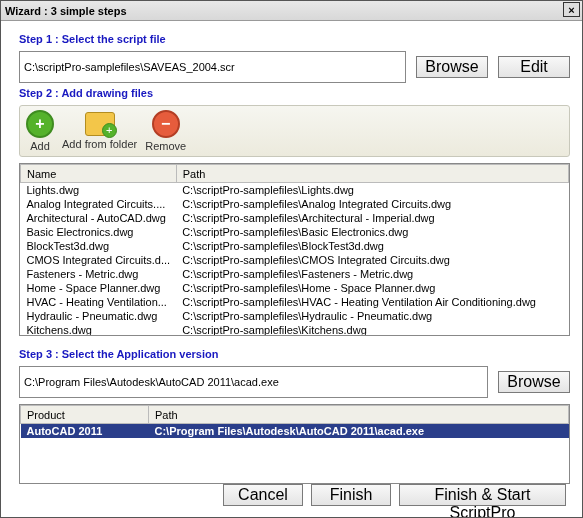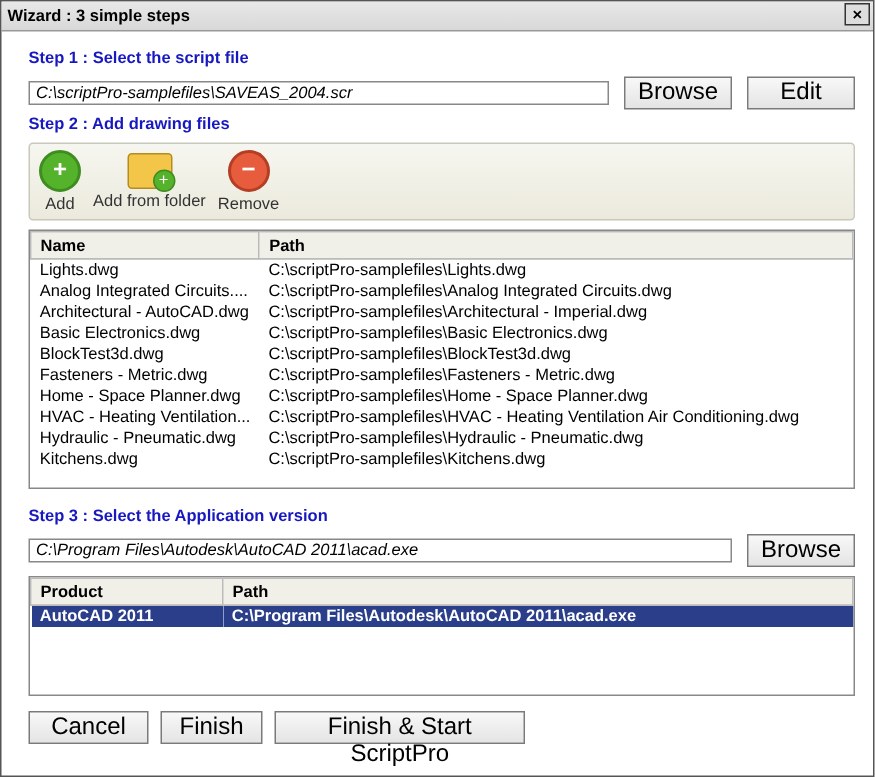--- a/index.html
+++ b/index.html
@@ -36,27 +36,26 @@
   .content {
     padding: 8px 12px 6px 18px;
   }
   .step-label {
     color: #1818c0;
     font-weight: bold;
     margin: 4px 0 6px 0;
   }
   .row { display: flex; gap: 10px; align-items: center; }
   input.textfield {
-    height: 16px;
+    height: 32px;
     border: 1px solid #888;
     background: #fff;
     padding: 0 4px;
     font-family: Tahoma, Arial, sans-serif;
     font-size: 11px;
-    font-style: italic;
   }
   .btn {
     height: 22px;
     border: 1px solid #7a7a7a;
     background: linear-gradient(#f8f8f8,#e4e4e4);
     font-family: Tahoma, Arial, sans-serif;
     font-size: 16px;
     cursor: pointer;
   }
   .toolbar {
@@ -86,21 +85,21 @@
   table {
     width:100%;
     border-collapse: collapse;
     font-size:11px;
   }
   th {
     text-align:left;
     background:#f0efe8;
     border:1px solid #bbb;
     padding:2px 6px;
-    font-weight:bold;
+    font-weight:normal;
     height:18px;
   }
   td {
     padding: 0px 6px;
     line-height:14px;
     white-space:nowrap;
     overflow:hidden;
     text-overflow:ellipsis;
   }
   .prod-table-wrap {
@@ -110,22 +109,22 @@
     background:#fff;
     overflow:hidden;
   }
   .selected-row td {
     background:#2a3e8a;
     color:#fff;
     font-weight:bold;
   }
   .blank-row td { height:14px; }
   .bottom-buttons {
-    margin-top:10px;
     display:flex;
+    justify-content:flex-end;
     gap:8px;
     padding-right:4px;
   }
   .col-name { width:140px; }
   .col-prod { width:128px; }
 </style>
 </head>
 <body>
 
 <div class="titlebar">
@@ -183,20 +182,24 @@
             <td>Architectural - AutoCAD.dwg</td>
             <td>C:\scriptPro-samplefiles\Architectural - Imperial.dwg</td>
           </tr>
           <tr>
             <td>Basic Electronics.dwg</td>
             <td>C:\scriptPro-samplefiles\Basic Electronics.dwg</td>
           </tr>
           <tr>
             <td>BlockTest3d.dwg</td>
             <td>C:\scriptPro-samplefiles\BlockTest3d.dwg</td>
+          </tr>
+          <tr>
+            <td>CMOS Integrated Circuits.d...</td>
+            <td>C:\scriptPro-samplefiles\CMOS Integrated Circuits.dwg</td>
           </tr>
           <tr>
             <td>Fasteners - Metric.dwg</td>
             <td>C:\scriptPro-samplefiles\Fasteners - Metric.dwg</td>
           </tr>
           <tr>
             <td>Home - Space Planner.dwg</td>
             <td>C:\scriptPro-samplefiles\Home - Space Planner.dwg</td>
           </tr>
           <tr>
@@ -249,17 +252,17 @@
           <tr class="blank-row">
             <td></td>
             <td></td>
           </tr>
         </tbody>
     </table>
   </div>
 
   <div class="bottom-buttons">
     <button class="btn" style="width:80px">Cancel</button>
-    <button class="btn" style="width:68px">Finish</button>
+    <button class="btn" style="width:80px">Finish</button>
     <button class="btn" style="width:167px">Finish &amp; Start ScriptPro</button>
   </div>
 
 </div>
 
 </body></html>

